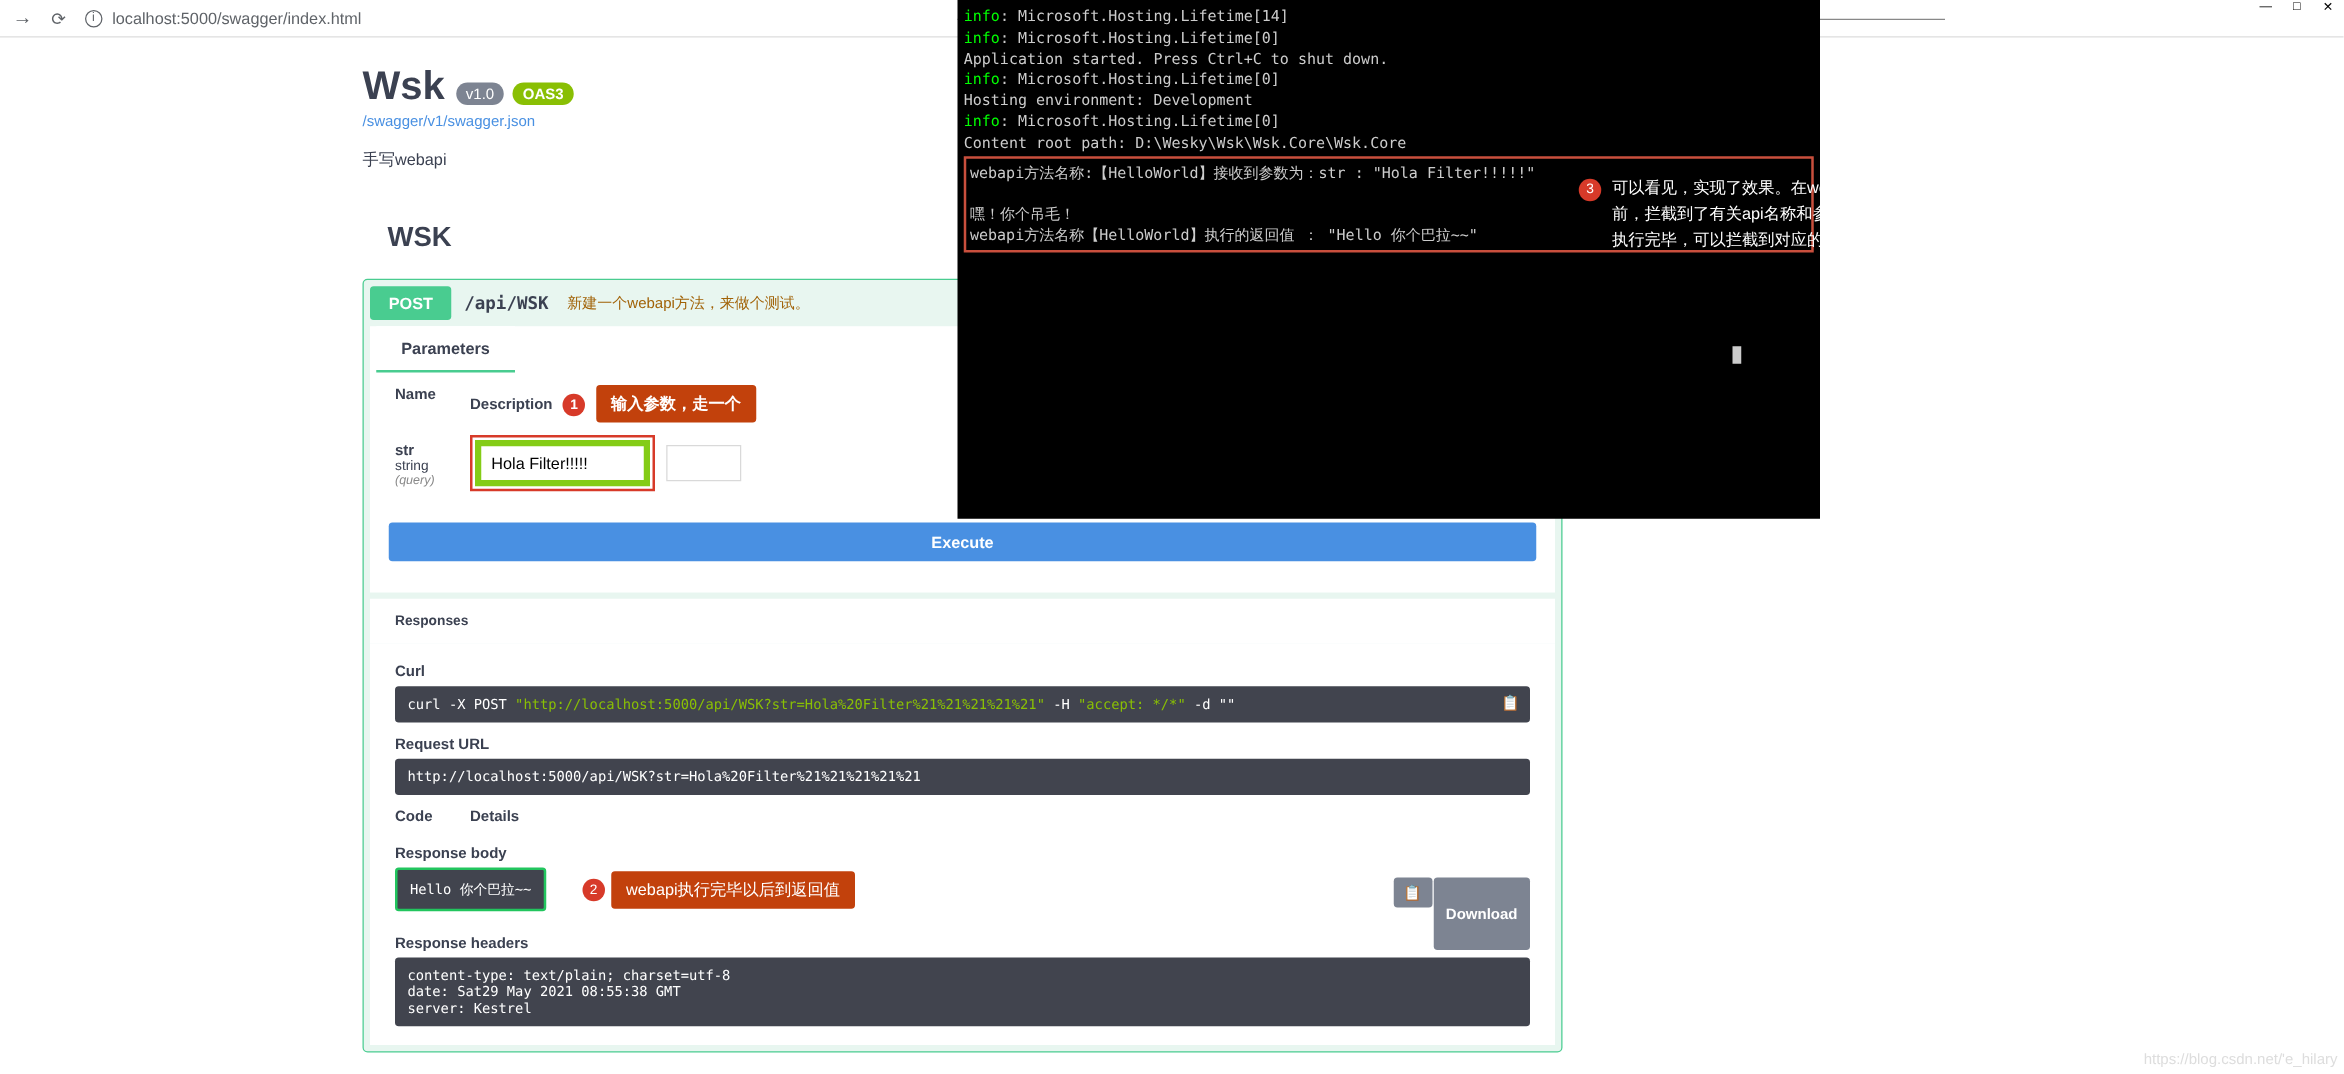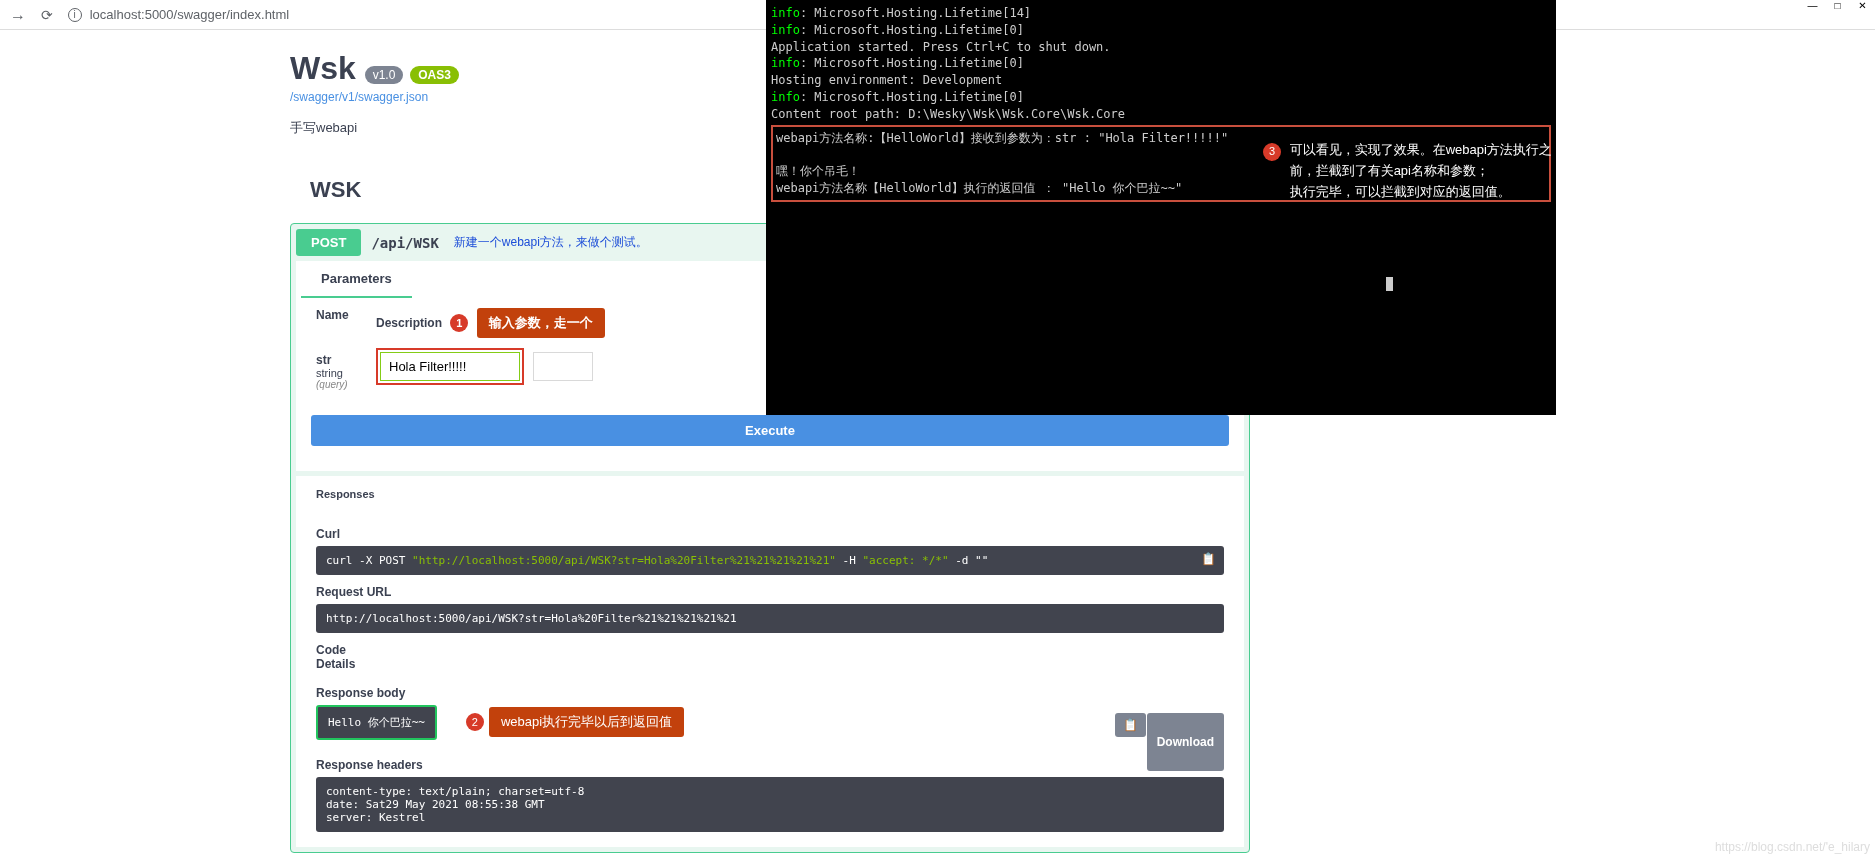--- a/index.html
+++ b/index.html
@@ -19,63 +19,63 @@
     .swagger-link { color: #4990e2; font-size: 12px; display: block; margin-top: 3px; }
     .swagger-desc { font-size: 13px; margin-top: 15px; color: #3b4151; }
     
     .tag-section { margin-top: 30px; }
     .tag-name { font-size: 22px; font-weight: bold; padding: 10px 20px; }
     
     .opblock { margin: 10px 0; border: 1px solid #49cc90; border-radius: 4px; background: #e8f6f0; }
     .opblock-summary { display: flex; align-items: center; padding: 5px; }
     .method-badge { background: #49cc90; color: #fff; font-weight: bold; padding: 6px 15px; border-radius: 3px; font-size: 13px; }
     .path-text { font-family: monospace; font-weight: bold; margin-left: 10px; color: #3b4151; }
-    .path-desc { margin-left: 15px; font-size: 12px; color: #1d4ed8; }
+    .path-desc { margin-left: 15px; font-size: 12px; color: #a16207; }
     
     .opblock-body { padding: 0; }
     .section-header { padding: 10px 20px; font-weight: bold; font-size: 13px; background: #fff; border-bottom: 2px solid #49cc90; display: inline-block; margin-left: 5px; }
     .params-section { background: #fff; margin: 0 5px 5px 5px; padding-bottom: 10px; }
     .param-name { font-weight: bold; }
     .param-type { font-size: 11px; }
     .param-in { font-size: 10px; color: #888; font-style: italic; }
     
     .param-header-row { display: flex; padding: 10px 20px; font-size: 12px; font-weight: bold; }
     .param-header-name { width: 60px; }
     
     .annotation-badge { display: inline-flex; align-items: center; justify-content: center; width: 18px; height: 18px; background: #d73a29; color: #fff; border-radius: 50%; font-size: 11px; margin: 0 5px; }
     .annotation-tooltip { background: #c2410c; color: #fff; padding: 6px 12px; border-radius: 3px; font-size: 13px; display: inline-block; }
     
     .param-input-row { padding: 0 20px 10px 20px; display: flex; }
     .param-input-name-col { width: 60px; font-size: 12px; padding-top: 5px; }
     .input-wrapper { border: 2px solid #d73a29; padding: 2px; display: inline-block; }
-    .str-input { padding: 6px 8px; font-size: 13px; border: 1px solid #84cc16; width: 140px; }
+    .str-input { padding: 6px 8px; font-size: 13px; border: 5px solid #84cc16; width: 140px; }
     .extra-input { padding: 6px 8px; font-size: 13px; border: 1px solid #d9d9d9; width: 60px; margin-left: 5px; }
     
     .execute-btn { background: #4990e2; color: #fff; border: none; padding: 8px 0; width: calc(100% - 30px); margin: 15px; font-weight: bold; font-size: 13px; cursor: pointer; border-radius: 3px; }
     
     .responses-header { padding: 12px 20px; font-weight: bold; font-size: 11px; background: #fff; margin: 0 5px; }
     
     .response-section { background: #fff; margin: 0 5px 5px 5px; padding: 15px 20px; }
     .resp-label { font-size: 12px; font-weight: bold; margin-bottom: 5px; }
     .code-block { background: #41444e; color: #fff; padding: 8px 10px; font-family: monospace; font-size: 11px; border-radius: 3px; position: relative; }
     .code-block .hl-green { color: #89bf04; }
     .copy-icon { position: absolute; right: 8px; top: 6px; color: #ccc; font-size: 12px; }
     
-    .resp-table-header { display: flex; font-size: 12px; font-weight: bold; margin-top: 10px; flex-direction: column; }
+    .resp-table-header { display: flex; font-size: 12px; font-weight: bold; margin-top: 10px; }
     .resp-code-col { width: 60px; }
     .resp-code-val { font-size: 12px; }
     
     .resp-body-wrap { position: relative; }
     .resp-body-block { background: #41444e; color: #fff; padding: 8px 10px; font-family: monospace; font-size: 11px; border-radius: 3px; display: inline-block; border: 2px solid #22c55e; }
     .download-btn { background: #7d8492; color: #fff; padding: 22px 10px; font-size: 12px; font-weight: bold; border: none; border-radius: 3px; position: absolute; right: 0; top: 8px; }
     .clip-icon { background: #7d8492; color: #fff; padding: 5px 8px; font-size: 12px; border-radius: 3px; position: absolute; right: 78px; top: 8px; }
     
     .annotation-inline { display: inline-flex; align-items: center; margin-left: 20px; }
     
-    .terminal { position: absolute; left: 766px; top: 0; width: 790px; height: 415px; background: #000; color: #ccc; font-family: Consolas, monospace; font-size: 12px; padding: 5px; line-height: 1.4; }
+    .terminal { position: absolute; left: 766px; top: 0; width: 690px; height: 415px; background: #000; color: #ccc; font-family: Consolas, monospace; font-size: 12px; padding: 5px; line-height: 1.4; }
     .terminal-title-bar { position: absolute; left: 766px; top: -2px; width: 790px; height: 18px; background: #fff; font-size: 10px; padding-left: 20px; display: flex; align-items: center; border-bottom: 1px solid #888; }
     .term-info { color: #0f0; }
     .term-highlight-box { border: 2px solid #c94f3d; padding: 3px; margin-top: 2px; }
     .term-cursor { background: #ccc; width: 7px; height: 14px; display: inline-block; margin-left: 615px; margin-top: 75px; }
     
     .side-annotation { position: absolute; left: 1258px; top: 140px; width: 300px; color: #fff; font-size: 13px; line-height: 1.6; }
     .side-annotation .annotation-badge { vertical-align: top; margin-top: 3px; }
     
     .watermark { position: absolute; right: 5px; bottom: 5px; color: #ddd; font-size: 12px; }
     

